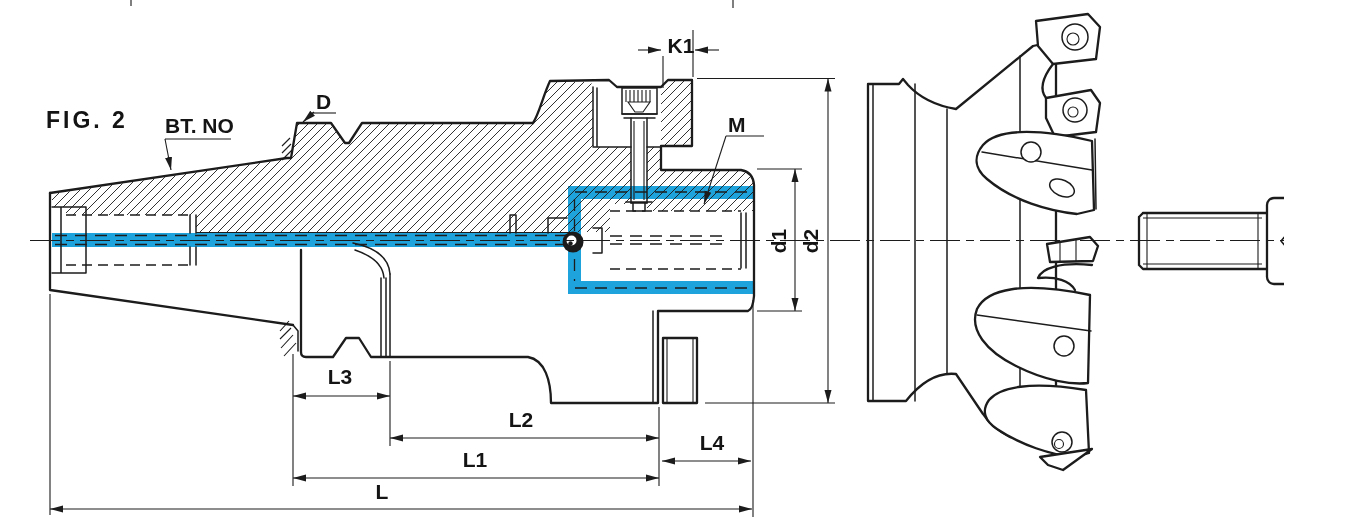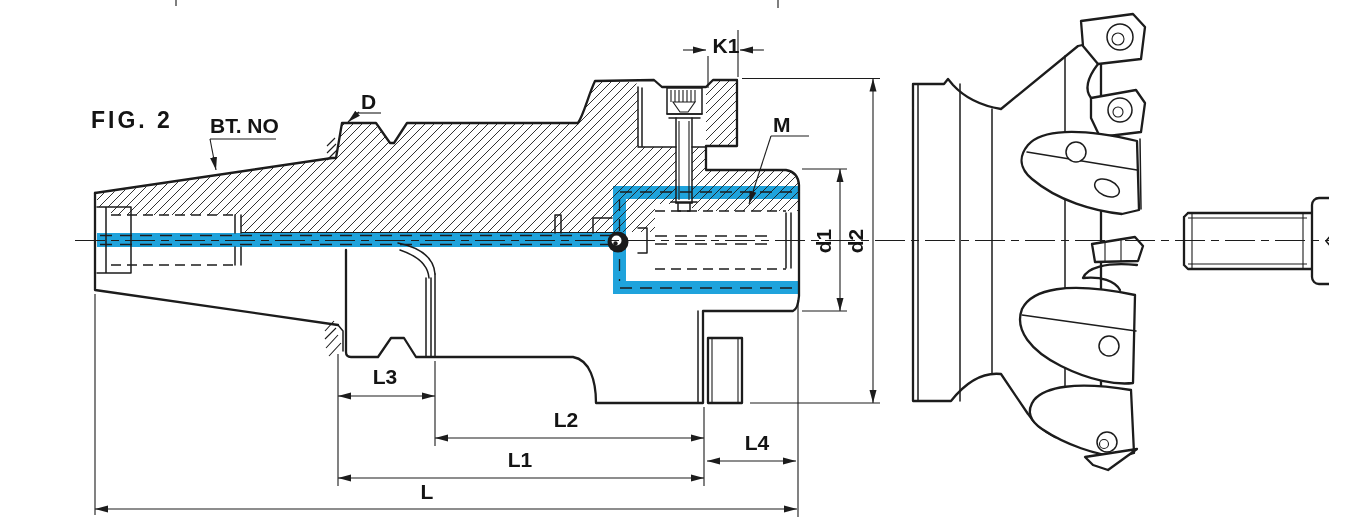--- a/index.html
+++ b/index.html
@@ -1,16 +1,16 @@
 <!DOCTYPE html>
 <html><head>
 <meta charset="utf-8">
 <style>
   html,body{margin:0;padding:0;background:#ffffff;}
-  .stage{width:1284px;height:526px;position:relative;background:#fff;overflow:hidden;padding-left:45px;}
+  .stage{width:1284px;height:526px;position:relative;background:#fff;overflow:hidden;}
   svg{display:block;}
   .ln{stroke:#1c1c1c;fill:none;stroke-width:2.3;stroke-linecap:round;stroke-linejoin:round;}
   .ln15{stroke:#1c1c1c;fill:none;stroke-width:1.5;stroke-linecap:round;stroke-linejoin:round;}
   .thin{stroke:#1c1c1c;fill:none;stroke-width:1.1;}
   .hd{stroke:#1c1c1c;fill:none;stroke-width:1.4;stroke-dasharray:10 6;}
   .hd2{stroke:#1c1c1c;fill:none;stroke-width:1.3;stroke-dasharray:12 8;}
   .wf{fill:#ffffff;}
   .dimtxt{font:bold 21px "Liberation Sans", sans-serif;fill:#141414;}
   .figtxt{font:bold 23px "Liberation Sans", sans-serif;fill:#141414;letter-spacing:3px;}
   .ctrln{stroke:#1c1c1c;fill:none;stroke-width:1;stroke-dasharray:30 6 8 6;}

